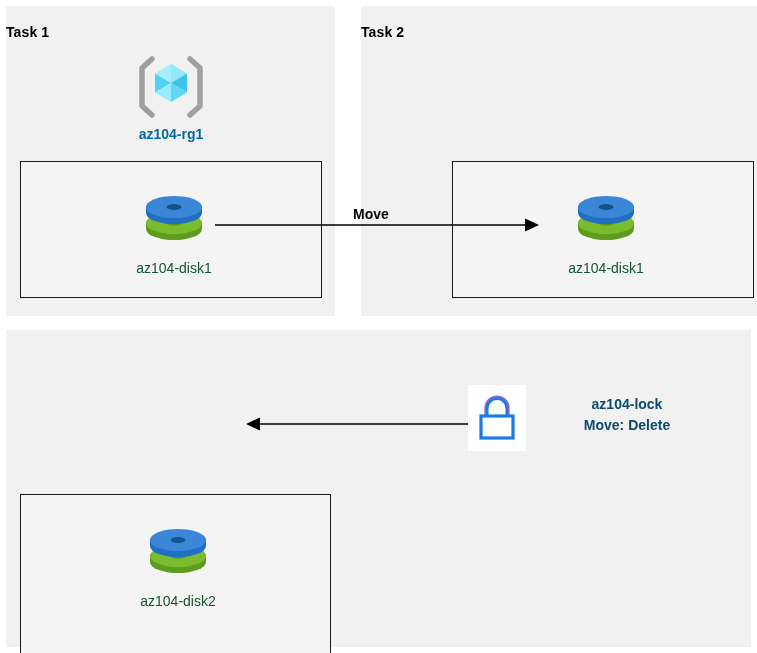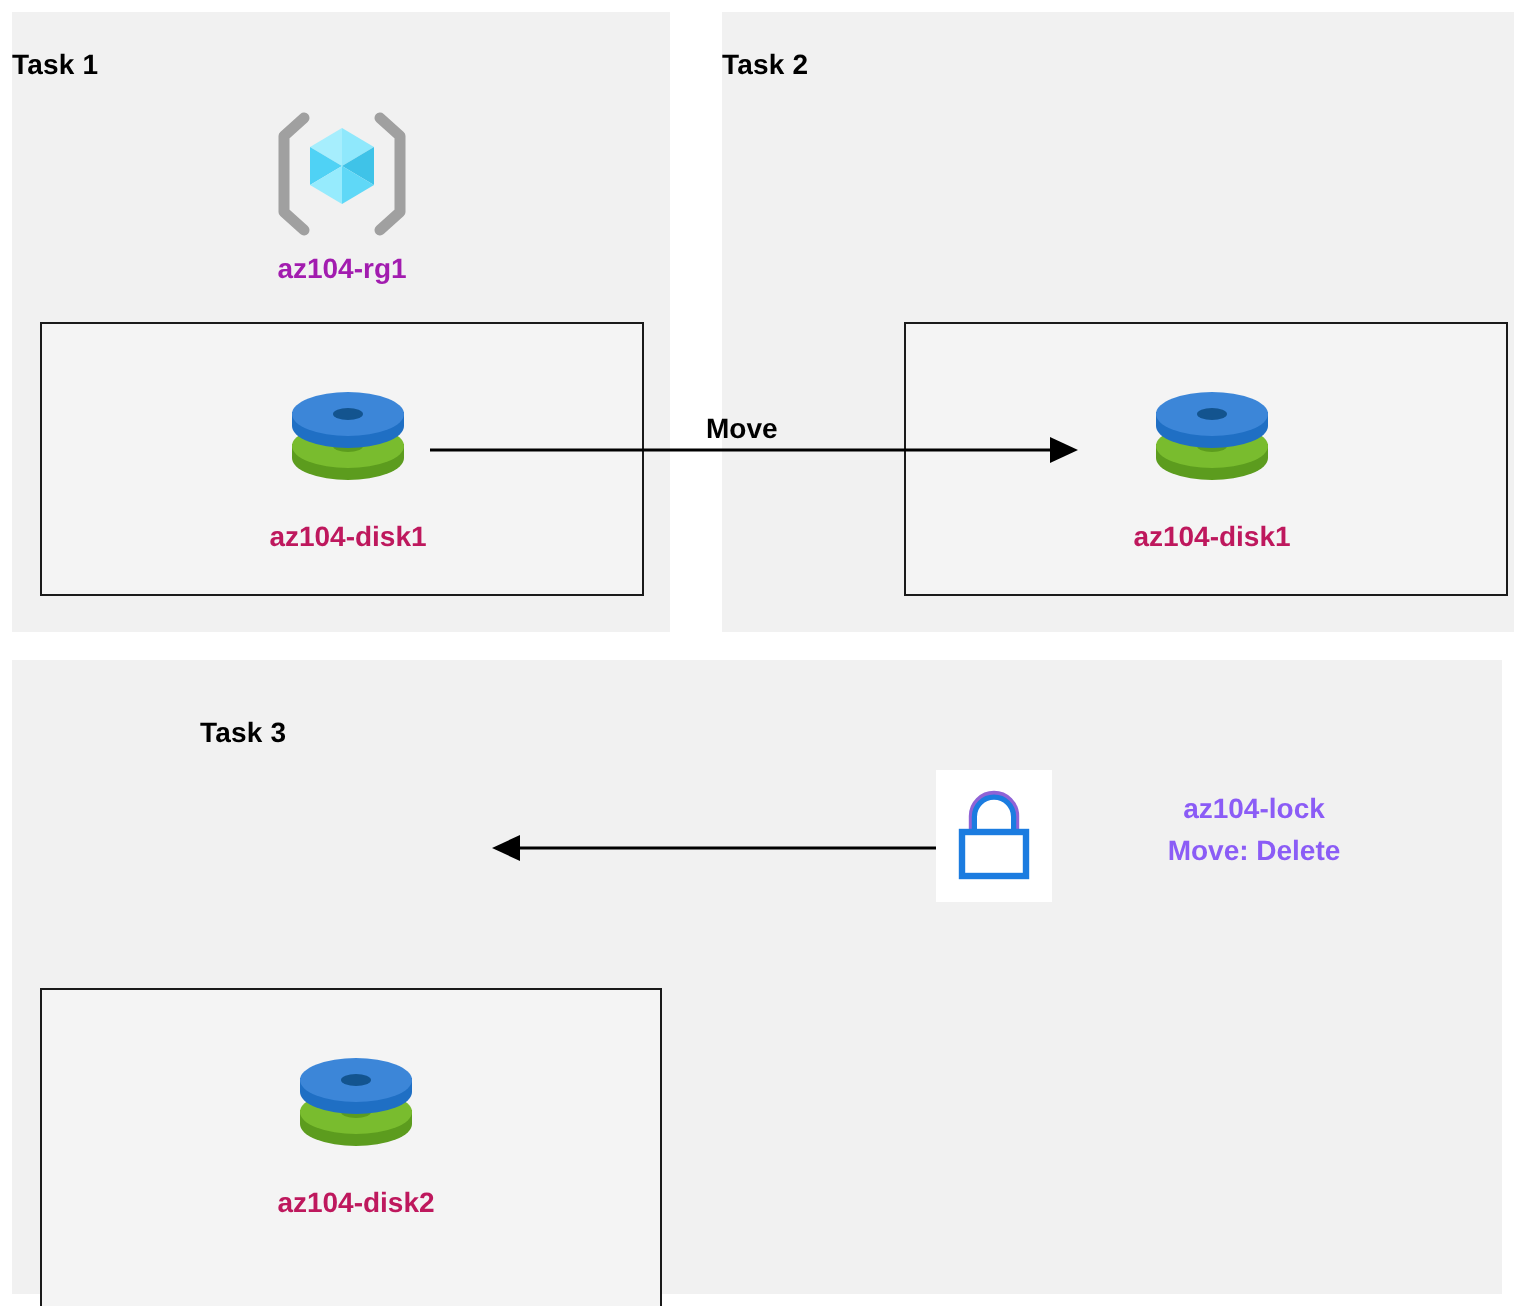--- a/index.html
+++ b/index.html
@@ -49,21 +49,21 @@
   }
   .rg-icon {
     width: 66px;
     height: 62px;
     margin: 0 auto;
     display: block;
   }
   .rg-label {
     font-size: 14px;
     font-weight: bold;
-    color: #a21caf;
+    color: #0369a1;
     margin-top: 8px;
     white-space: nowrap;
     text-align: center;
   }
 
   
   .rg-box {
     position: absolute;
     background: #f4f4f4;
     border: 1.6px solid #1a1a1a;
@@ -77,22 +77,22 @@
     text-align: center;
   }
   .disk-icon {
     width: 72px;
     height: 62px;
     margin: 0 auto;
     display: block;
   }
   .disk-label {
     font-size: 14px;
-    font-weight: bold;
-    color: #be185d;
+    font-weight: normal;
+    color: #14532d;
     margin-top: 6px;
     white-space: nowrap;
     text-align: center;
   }
 
   
   .arrow-svg {
     position: absolute;
     overflow: visible;
   }
@@ -111,21 +111,21 @@
     background: #ffffff;
     display: flex;
     align-items: center;
     justify-content: center;
   }
   .lock-icon { width: 42px; height: 48px; display: block; }
   .lock-text {
     position: absolute;
     font-size: 14px;
     font-weight: bold;
-    color: #8b5cf6;
+    color: #0c4a6e;
     line-height: 21px;
     white-space: nowrap;
     text-align: center;
   }
   .lock-text div { text-align: center; }
 </style>
 </head>
 <body>
 
 <div class="canvas">
@@ -185,21 +185,20 @@
     </div>
   </div>
 
   <svg class="arrow-svg" style="left:215px; top:215px; width:325px; height:20px;" viewBox="0 0 325 20">
     <line x1="0" y1="10" x2="310" y2="10" stroke="#000000" stroke-width="1.6"></line>
     <polygon points="310,3.5 324,10 310,16.5" fill="#000000"></polygon>
   </svg>
   <div class="arrow-label" style="left:353px; top:206px;">Move</div>
 
   <div class="panel" id="panel-task3">
-    <div class="task-title" style="left:94px; top:28px; width:160px;">Task 3</div>
 
 
     <div class="rg-box" style="left:14px; top:164px; width:311px; height:180px;">
       <div class="disk-group" style="left:82px; top:30px;">
         <svg class="disk-icon" viewBox="0 0 72 62">
           <ellipse cx="36" cy="37" rx="28" ry="11" fill="#5c9c1e"></ellipse>
           <rect x="8" y="30" width="56" height="7" fill="#5c9c1e"></rect>
           <ellipse cx="36" cy="31" rx="28" ry="11" fill="#79bc2e"></ellipse>
           <ellipse cx="36" cy="31" rx="7.5" ry="3" fill="#5c9c1e"></ellipse>
           <ellipse cx="36" cy="21" rx="28" ry="11" fill="#1f6fc4"></ellipse>

